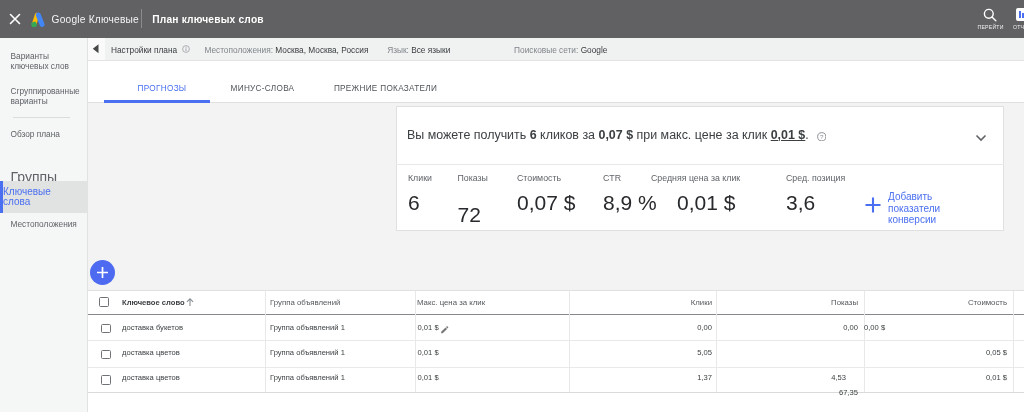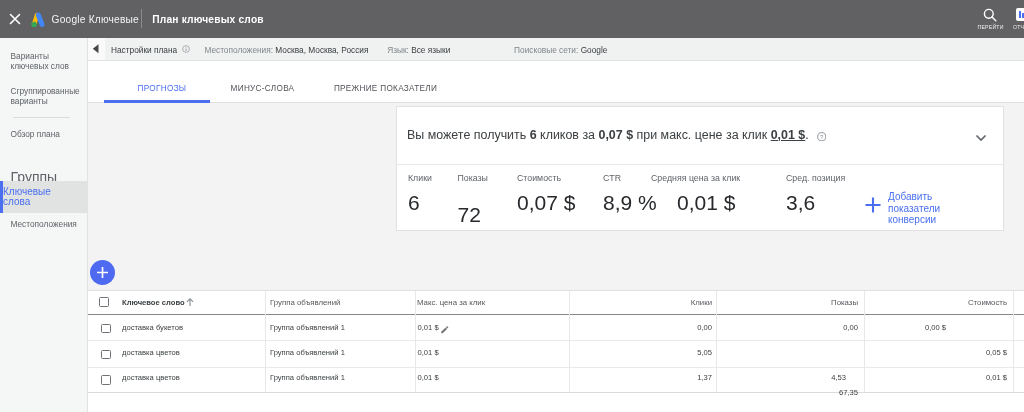--- a/index.html
+++ b/index.html
@@ -130,21 +130,21 @@
 
 <div class="abs" style="left:101px;top:323.5px;width:9.5px;height:9.5px;border:1.3px solid #6f7377;border-radius:1.5px;"></div>
 <div class="abs" style="left:122px;top:324.3px;font-size:7.6px;line-height:8px;color:#3c4043;">доставка букетов</div>
 <div class="abs" style="left:270px;top:324.3px;font-size:7.6px;line-height:8px;color:#3c4043;">Группа объявлений 1</div>
 <div class="abs" style="left:417.5px;top:324.3px;font-size:7.6px;line-height:8px;color:#3c4043;">0,01 $</div>
 <svg class="abs" style="left:439.5px;top:324.8px;" width="9.5" height="9.5" viewBox="0 0 24 24">
   <path d="M3 17.25V21h3.75L17.81 9.94l-3.75-3.75L3 17.25zM20.71 7.04c.39-.39.39-1.02 0-1.41l-2.34-2.34c-.39-.39-1.02-.39-1.41 0l-1.83 1.83 3.75 3.75 1.83-1.83z" fill="#757575"></path>
 </svg>
 <div class="abs" style="left:569px;top:324.3px;width:143px;text-align:right;font-size:7.6px;line-height:8px;color:#3c4043;">0,00</div>
 <div class="abs" style="left:716px;top:324.3px;width:142px;text-align:right;font-size:7.6px;line-height:8px;color:#3c4043;">0,00</div>
-<div class="abs" style="left:864px;top:324.3px;width:143px;text-align:center;font-size:7.6px;line-height:8px;color:#3c4043;">0,00 $</div>
+<div class="abs" style="left:864px;top:324.3px;width:143px;text-align:left;font-size:7.6px;line-height:8px;color:#3c4043;">0,00 $</div>
 
 <div class="abs" style="left:101px;top:349.5px;width:9.5px;height:9.5px;border:1.3px solid #6f7377;border-radius:1.5px;"></div>
 <div class="abs" style="left:122px;top:349.2px;font-size:7.6px;line-height:8px;color:#3c4043;">доставка цветов</div>
 <div class="abs" style="left:270px;top:349.2px;font-size:7.6px;line-height:8px;color:#3c4043;">Группа объявлений 1</div>
 <div class="abs" style="left:417.5px;top:349.2px;font-size:7.6px;line-height:8px;color:#3c4043;">0,01 $</div>
 <div class="abs" style="left:569px;top:349.2px;width:143px;text-align:right;font-size:7.6px;line-height:8px;color:#3c4043;">5,05</div>
 <div class="abs" style="left:716px;top:349.2px;width:142px;text-align:right;font-size:7.6px;line-height:8px;color:#3c4043;margin-top:40px;">67,35</div>
 <div class="abs" style="left:864px;top:349.2px;width:143px;text-align:right;font-size:7.6px;line-height:8px;color:#3c4043;">0,05 $</div>
 
 <div class="abs" style="left:101px;top:375px;width:9.5px;height:9.5px;border:1.3px solid #6f7377;border-radius:1.5px;"></div>

